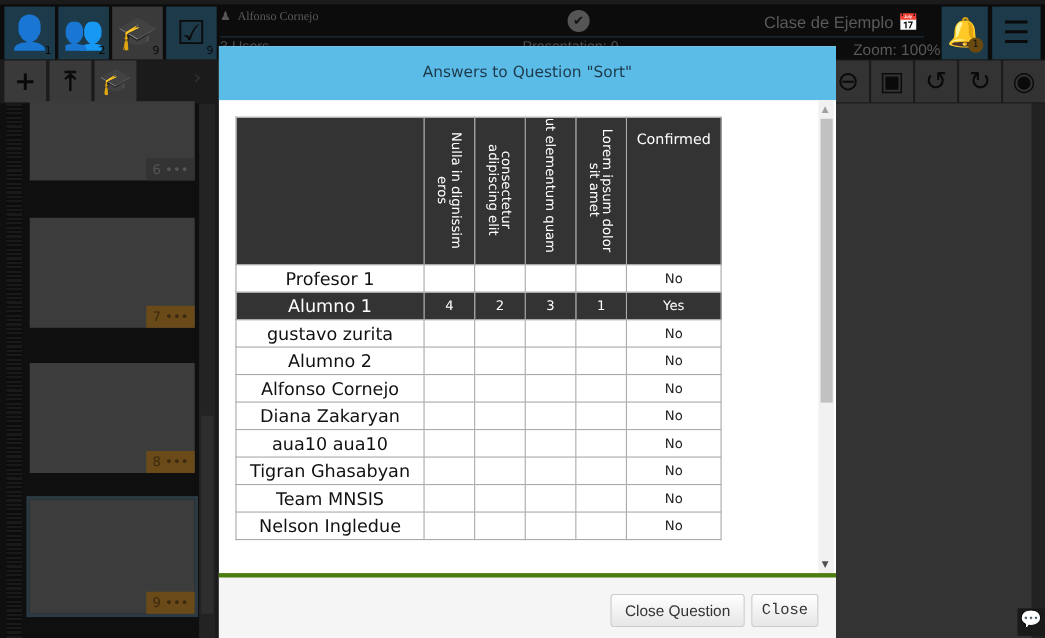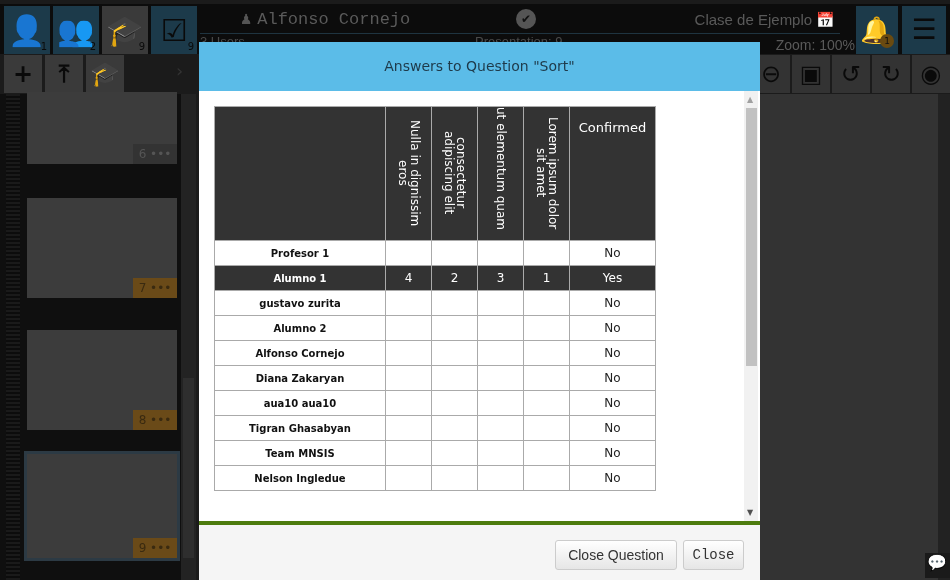--- a/index.html
+++ b/index.html
@@ -5,21 +5,21 @@
   * { box-sizing: border-box; margin: 0; padding: 0; }
   body { width: 950px; height: 580px; overflow: hidden; background: #111; font-family: "DejaVu Sans", sans-serif; position: relative; }
 
   
   .app { position: absolute; left: 0; top: 0; width: 950px; height: 580px; background: #1b1b1b; }
   .topbar { position: absolute; left: 0; top: 4px; width: 950px; height: 50px; background: #0c0c0c; }
   .user-btns { position: absolute; left: 4px; top: 2px; display: flex; gap: 3px; }
   .ubtn { width: 46px; height: 48px; background: #1c3a4a; position: relative; color: #0a0a0a; display: flex; align-items: center; justify-content: center; font-size: 30px; }
   .ubtn.gray { background: #3a3a3a; }
   .ubtn .cnt { position: absolute; right: 3px; bottom: 2px; font-size: 10px; color: #0a0a0a; }
-  .top-title { position: absolute; left: 200px; top: 4px; color: #5a5a5a; font-size: 17px; font-family: Liberation Mono, monospace; margin-left: 41px; }
+  .top-title { position: absolute; left: 200px; top: 4px; color: #5a5a5a; font-size: 11px; font-family: Liberation Serif, serif; }
   .top-title .ico { margin-right: 6px; color: #555; }
   .top-sep { position: absolute; left: 200px; top: 29px; width: 640px; height: 1px; background: #1f3440; }
   .top-sub { position: absolute; left: 200px; top: 30px; color: #4a4a4a; font-size: 13px; font-family: "Liberation Sans", sans-serif; }
   .top-pres { position: absolute; left: 475px; top: 30px; color: #4a4a4a; font-size: 13px; font-family: "Liberation Sans", sans-serif; }
   .top-check { position: absolute; left: 516px; top: 5px; width: 20px; height: 20px; border-radius: 50%; background: #555; color: #111; font-size: 12px; text-align: center; line-height: 20px; }
   .top-class { position: absolute; right: 115px; top: 7px; color: #5a5a5a; font-size: 15px; font-family: "Liberation Sans", sans-serif; }
   .top-zoom { position: absolute; right: 95px; top: 33px; color: #5a5a5a; font-size: 14px; font-family: "Liberation Sans", sans-serif; }
   .bell-btn { position: absolute; right: 52px; top: 2px; width: 42px; height: 48px; background: #1c3a4a; color: #0a0a0a; font-size: 26px; text-align: center; line-height: 48px; }
   .bell-badge { position: absolute; right: 4px; bottom: 6px; width: 14px; height: 14px; border-radius: 50%; background: #6a4a10; color: #111; font-size: 9px; line-height: 14px; text-align: center; }
   .menu-btn { position: absolute; right: 4px; top: 2px; width: 44px; height: 48px; background: #1c3a4a; color: #0a0a0a; font-size: 28px; text-align: center; line-height: 48px; }
@@ -56,21 +56,21 @@
   .btn.closeq { left: 356px; width: 122px; }
   .btn.close { left: 484px; width: 61px; font-family: Liberation Mono, monospace; }
 
   table.ans { position: absolute; left: 15px; top: 15px; border-collapse: collapse; font-family: "DejaVu Sans", sans-serif; font-size: 12px; }
   table.ans td, table.ans th { border: 1px solid #aaa; height: 25px; text-align: center; }
   table.ans thead th { background: #333; color: #fff; height: 132px; font-weight: normal; vertical-align: top; }
   th.namecol { width: 171px; }
   th.qcol { width: 46px; padding: 0; }
   th.confcol { width: 86px; padding-top: 13px; font-size: 13px; }
   .vtext { writing-mode: vertical-rl; display: inline-block; font-size: 12px; line-height: 12px; text-align: center; color: #fff; padding-top: 2px; }
-  td.name { font-weight: bold; color: #111; font-size: 10px; }
+  td.name { font-weight: normal; color: #111; font-size: 16px; }
   tr.dark td { background: #333; color: #fff; }
   tr.dark td.name { color: #fff; }
   td.conf { font-size: 12px; color: #222; }
   tr.dark td.conf { color: #fff; }
   .v-bad { color: #e8675a; }
   .v-good { color: #5fe07a; }
 </style>
 </head>
 <body>
 

